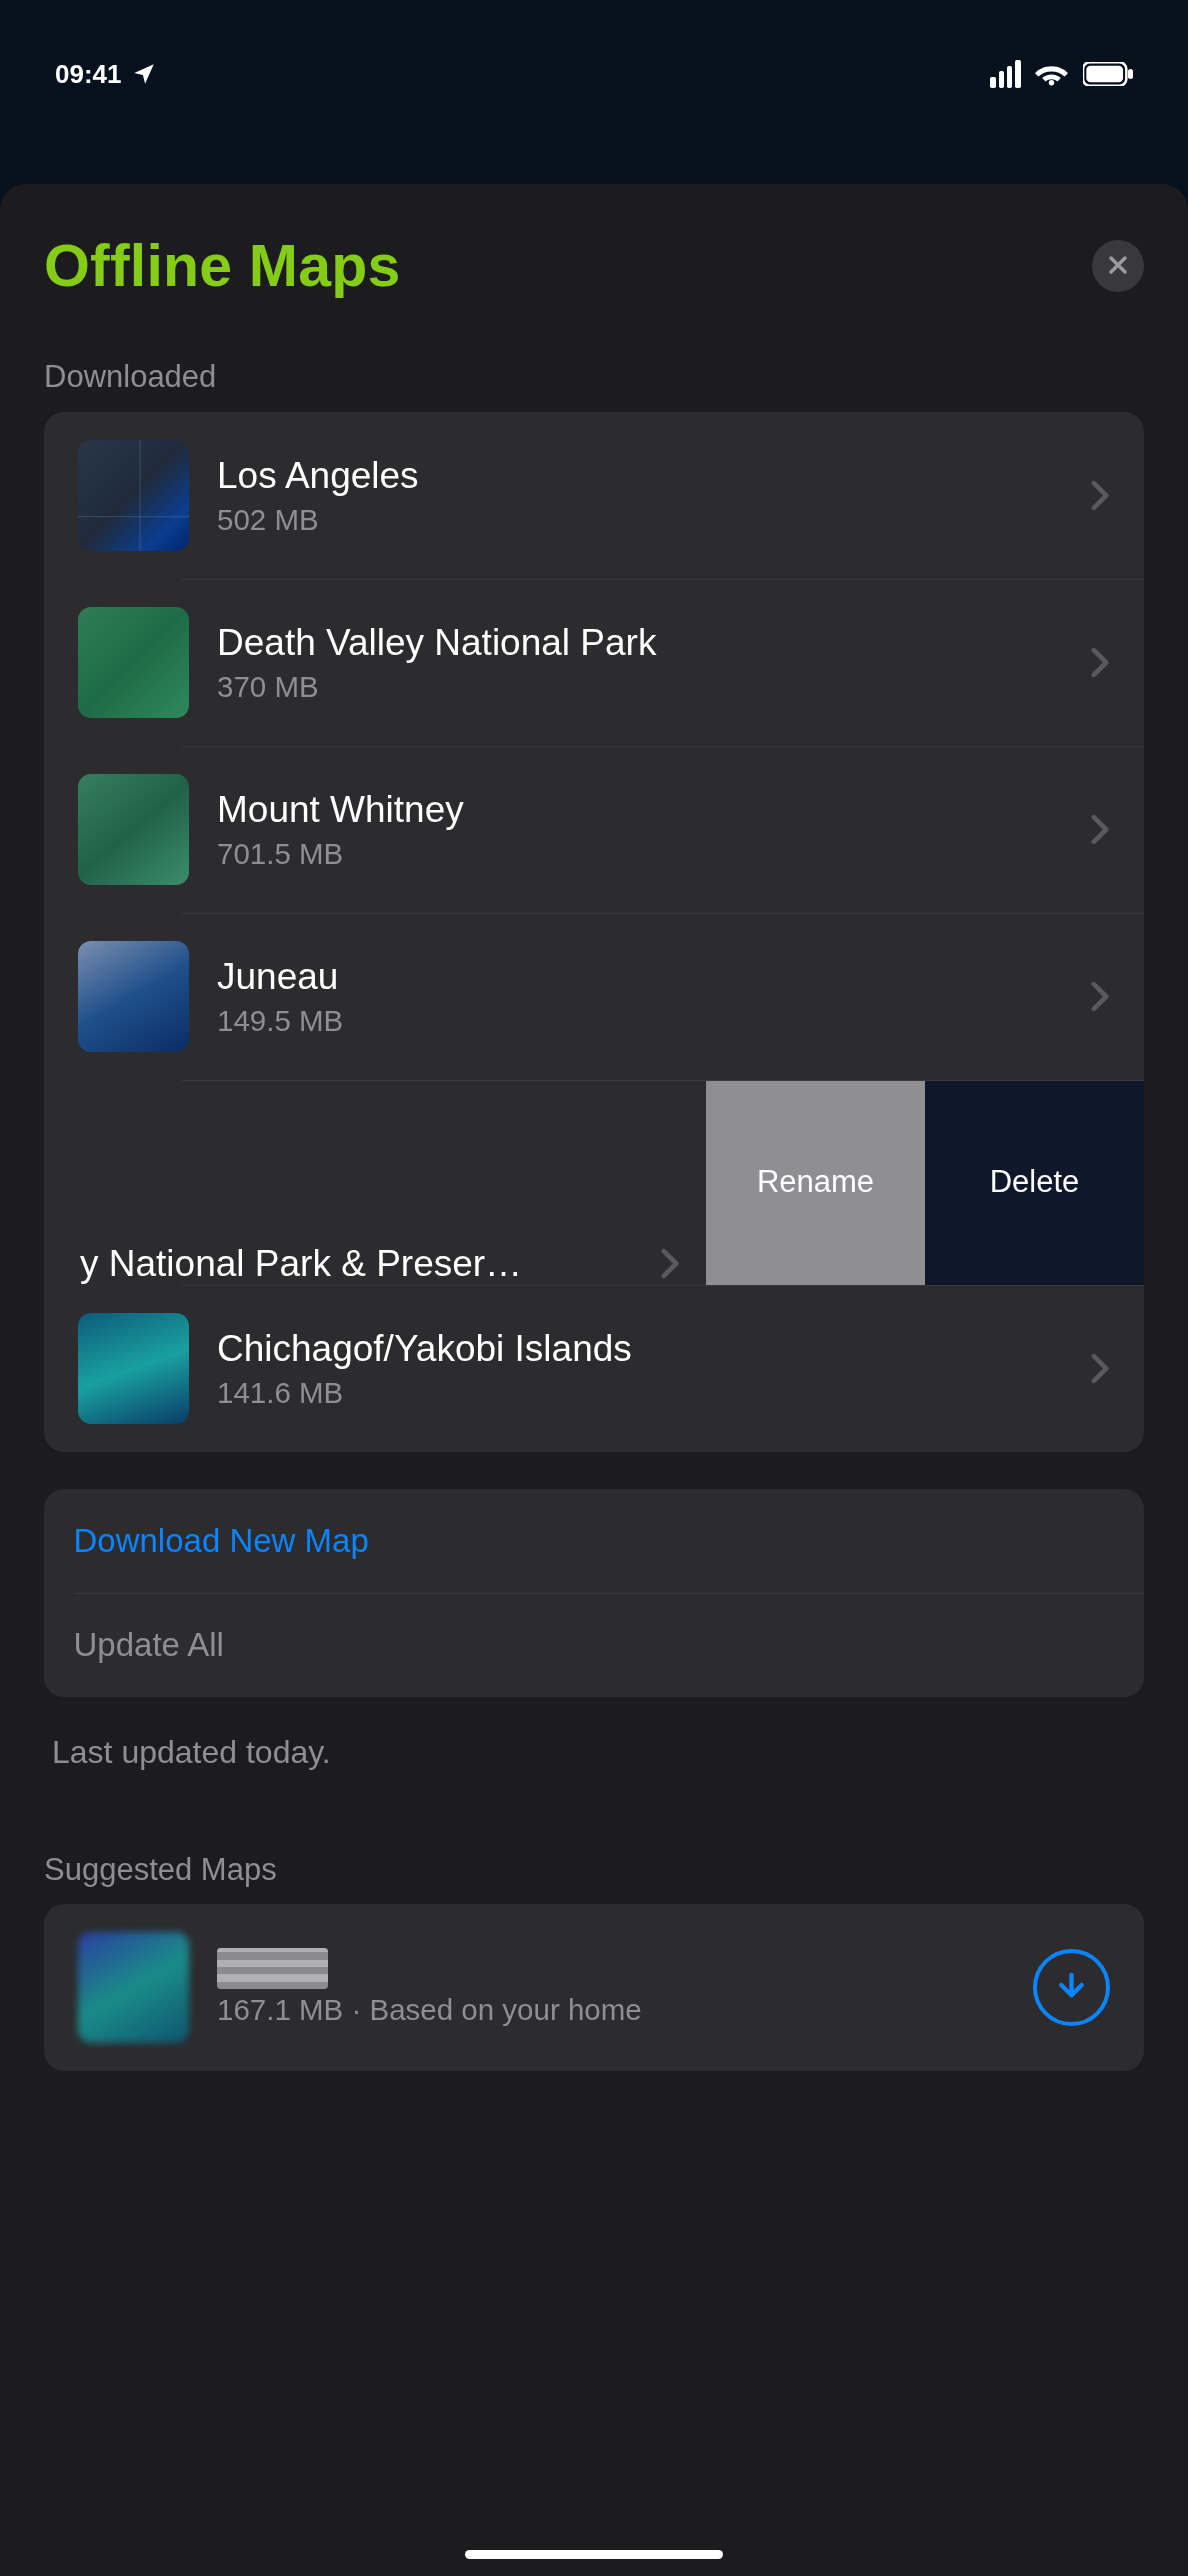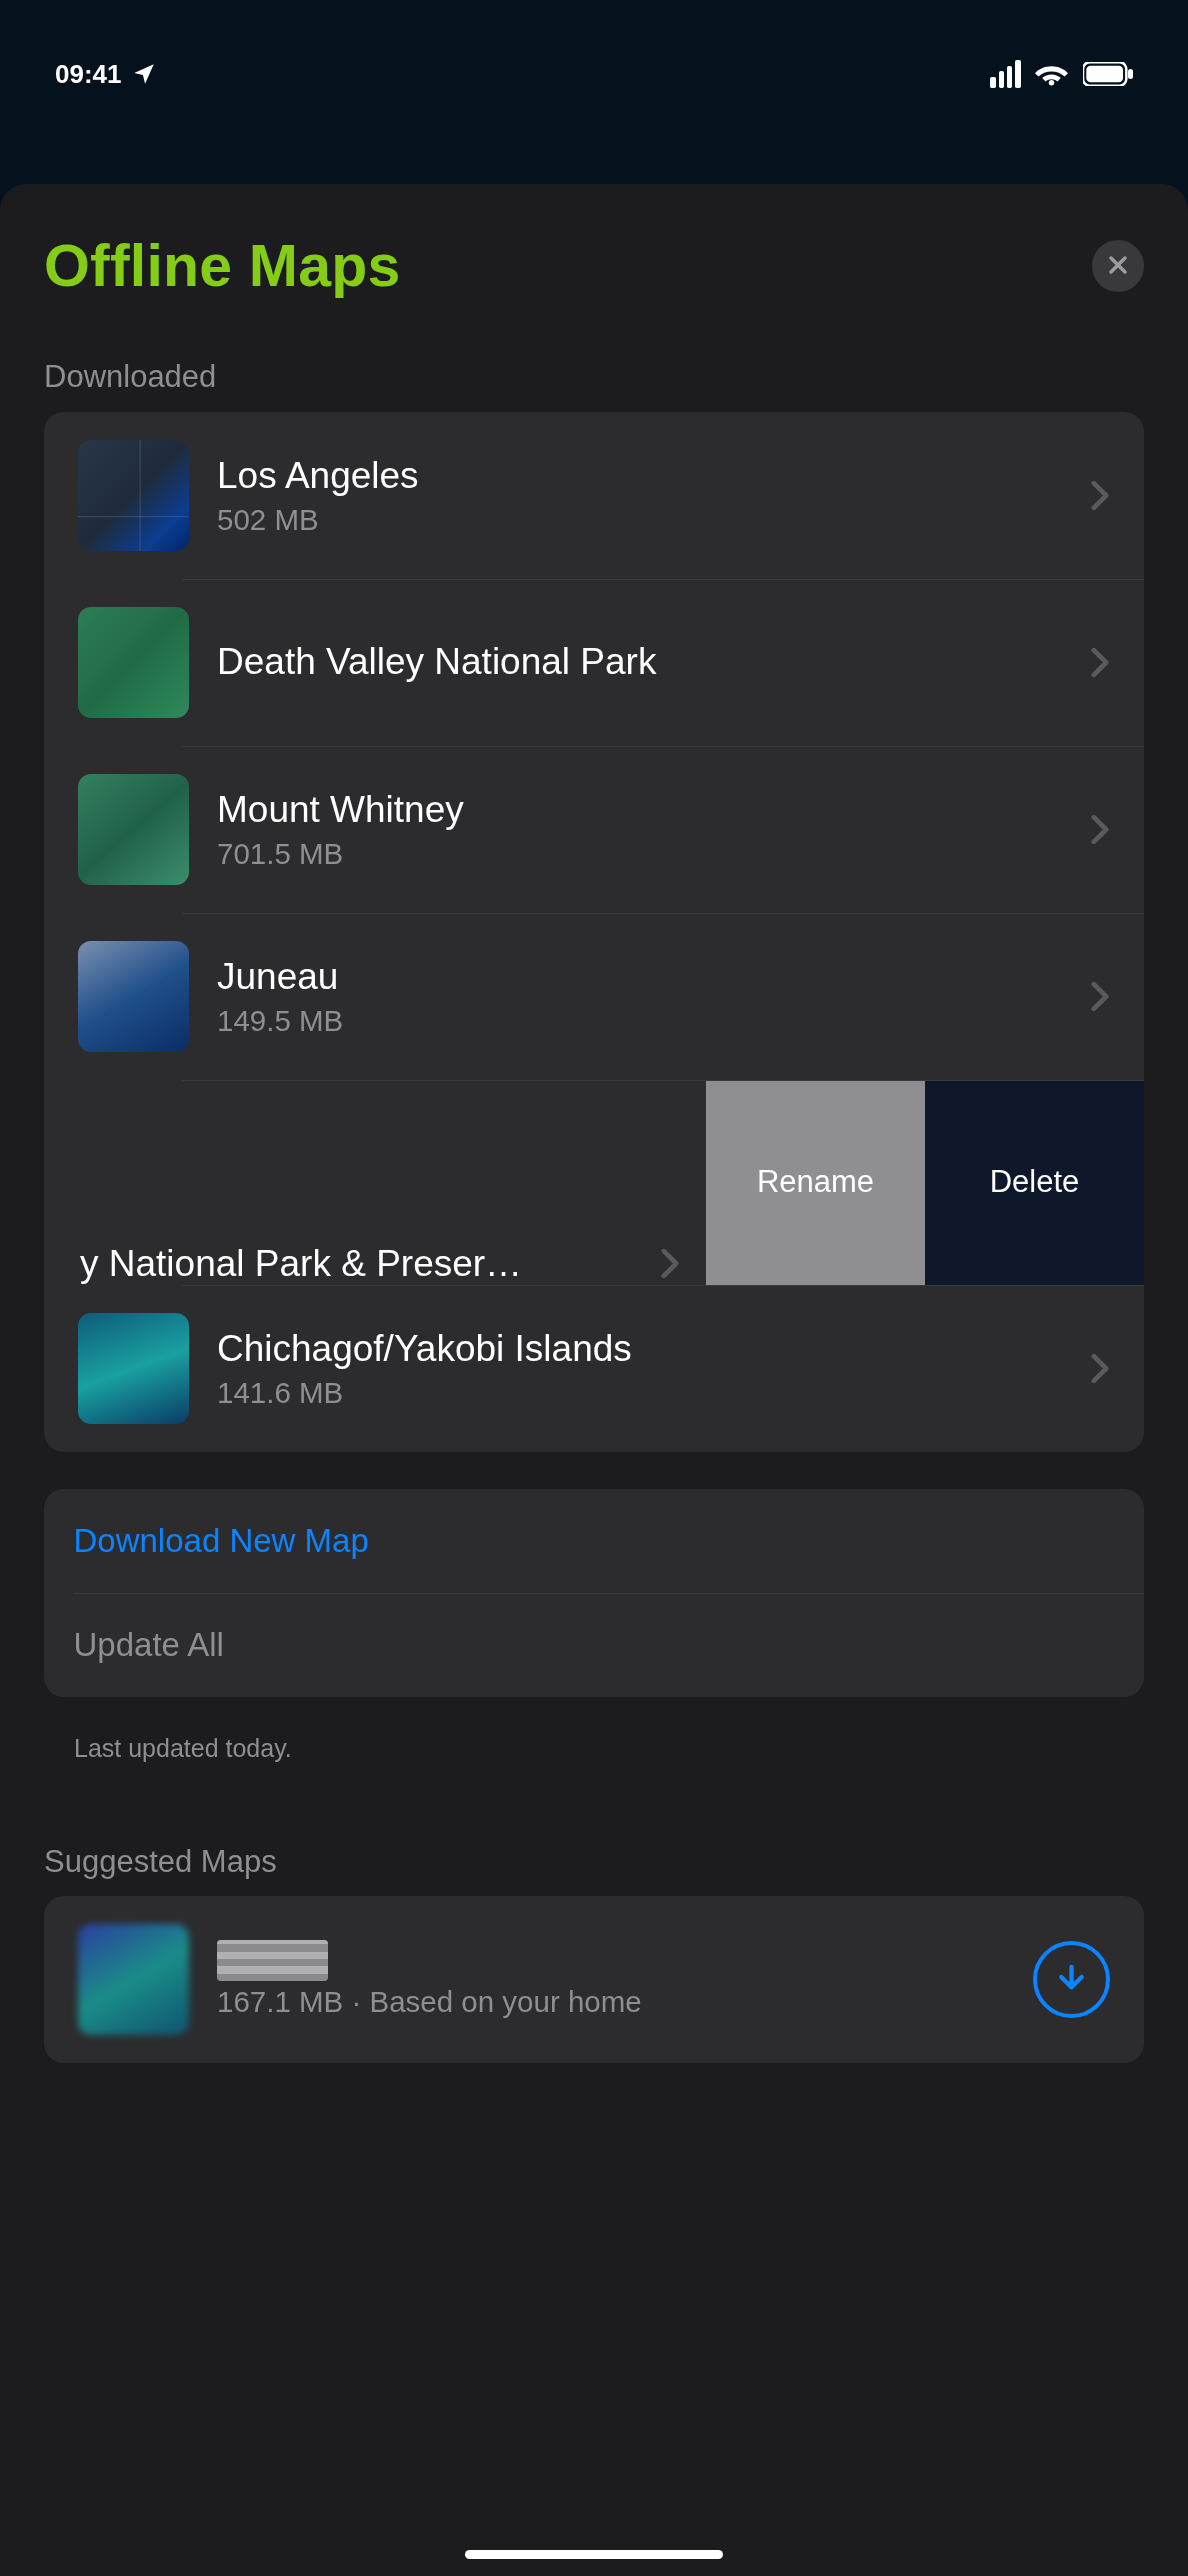--- a/index.html
+++ b/index.html
@@ -160,22 +160,22 @@
     font-size: 33px;
   }
   .link-row:not(:first-child)::before{
     content:""; position:absolute; left:29.5px; right:0; top:0; height:0.9px; background:#3a3a3c;
   }
   .link-blue { color: #0a84ff; }
   .link-grey { color: #8e8e93; }
 
   .footer-note {
     color: #8e8e93;
-    font-size: 25px;
-    padding: 0 74px 81px;
+    font-size: 32px;
+    padding: 0 52px 81px;
   }
 
   
   .suggested-row .row-title {
     color: #bdbdbf;
     background:
       repeating-linear-gradient(0deg, #8b8b8e 0 7.4px, #b0b0b2 7.4px 14.7px);
     width: 111px; height: 41px; border-radius:3.7px;
   }
   .suggested-row .row-title span { visibility: hidden; } 
@@ -261,20 +261,21 @@
         <svg viewBox="0 0 12 20" fill="none" stroke="currentColor" stroke-width="3" stroke-linecap="round" stroke-linejoin="round">
             <path d="M2 2l8 8-8 8"></path>
           </svg>
       </span>
     </div>
 
     <div class="map-row">
       <div class="thumb green1"></div>
       <div class="row-text">
         <div class="row-title">Death Valley National Park</div>
+        <div class="row-sub">370 MB</div>
       </div>
       <span class="chev">
         <svg viewBox="0 0 12 20" fill="none" stroke="currentColor" stroke-width="3" stroke-linecap="round" stroke-linejoin="round">
             <path d="M2 2l8 8-8 8"></path>
           </svg>
       </span>
     </div>
 
     <div class="map-row">
       <div class="thumb green2"></div>

